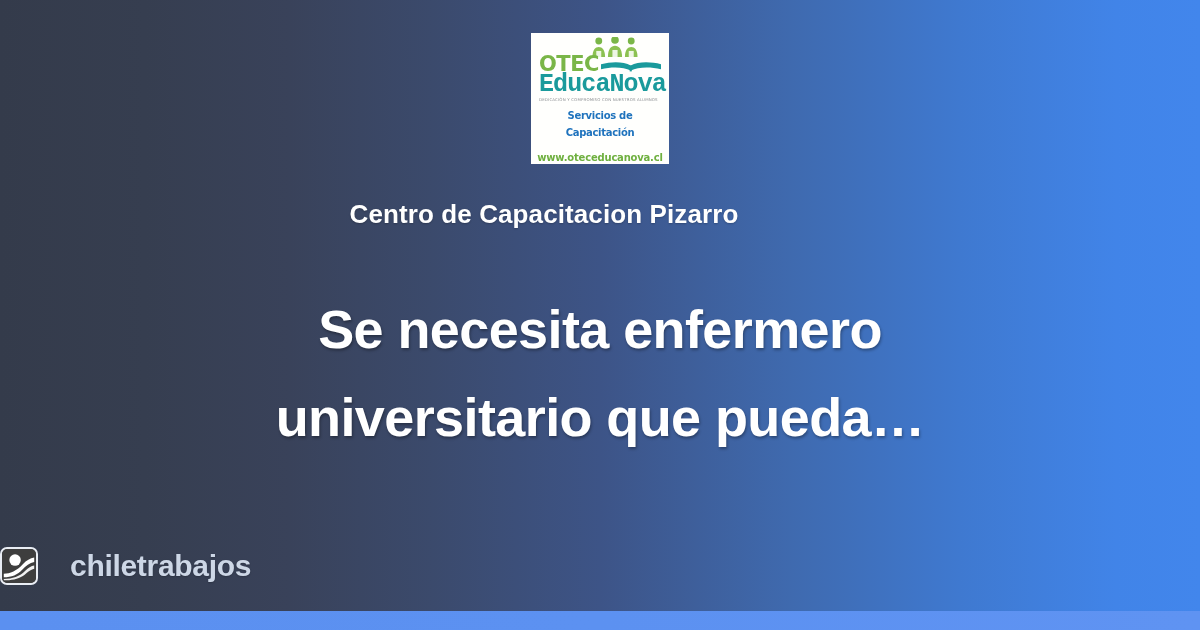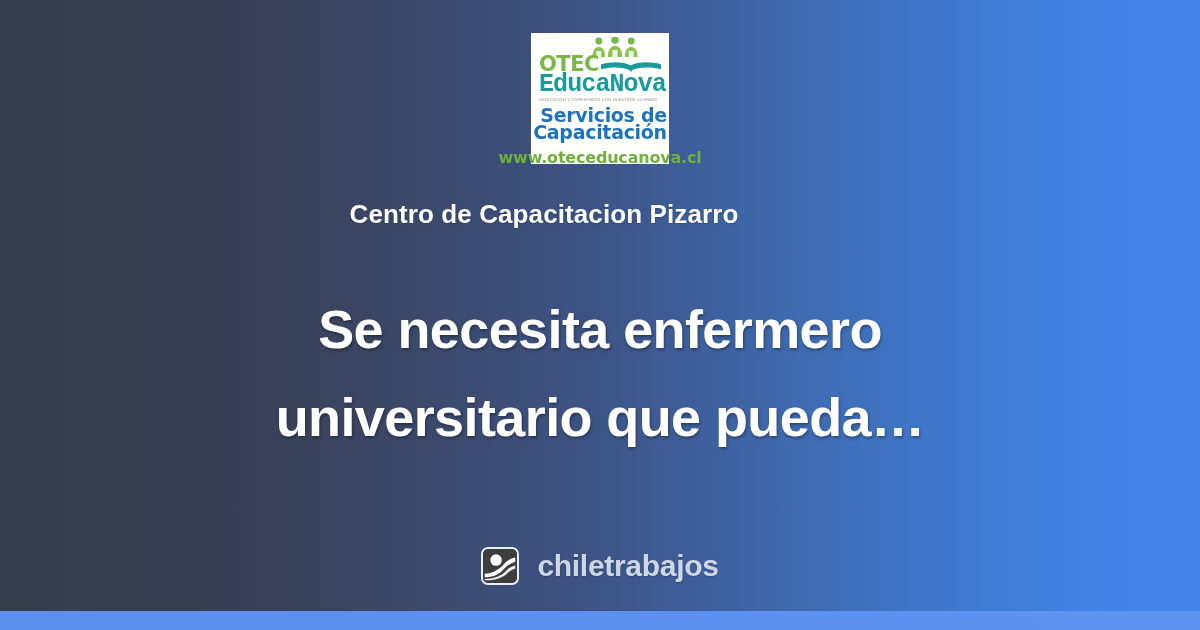--- a/index.html
+++ b/index.html
@@ -101,32 +101,32 @@
     letter-spacing: 0.15px;
     white-space: nowrap;
     transform: scaleX(1.02);
     transform-origin: left center;
   }
 
   #logo-services {
     margin-top: 4px;
     font-family: "DejaVu Sans", sans-serif;
     font-weight: bold;
-    font-size: 19px;
+    font-size: 10px;
     line-height: 17px;
     color: #1f73bd;
-    text-align: right;
+    text-align: center;
     letter-spacing: -0.3px;
   }
 
   #logo-url {
     margin-top: 10px;
     font-family: "DejaVu Sans", sans-serif;
     font-weight: bold;
-    font-size: 16px;
+    font-size: 10px;
     line-height: 13px;
     color: #6fb03f;
     text-align: left;
     letter-spacing: -0.2px;
   }
 
   
   #company {
     position: absolute;
     left: 0;
@@ -168,22 +168,22 @@
   }
 
   
   #brand {
     position: absolute;
     left: 0;
     top: 547px;
     width: 1200px;
     display: flex;
     align-items: center;
-    justify-content: center;
-    gap: 18px;
+    justify-content: flex-start;
+    gap: 32px;
   }
 
   #brand-icon {
     width: 38px;
     height: 38px;
     border-radius: 7px;
     background: #3e3e3e;
     border: 2px solid #e9edf4;
     display: block;
     flex: 0 0 auto;

